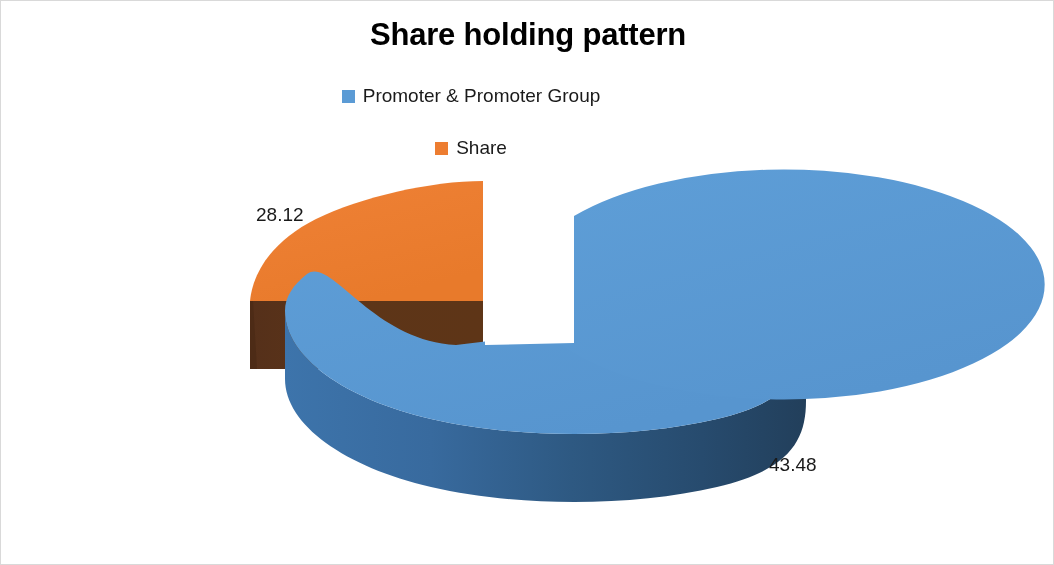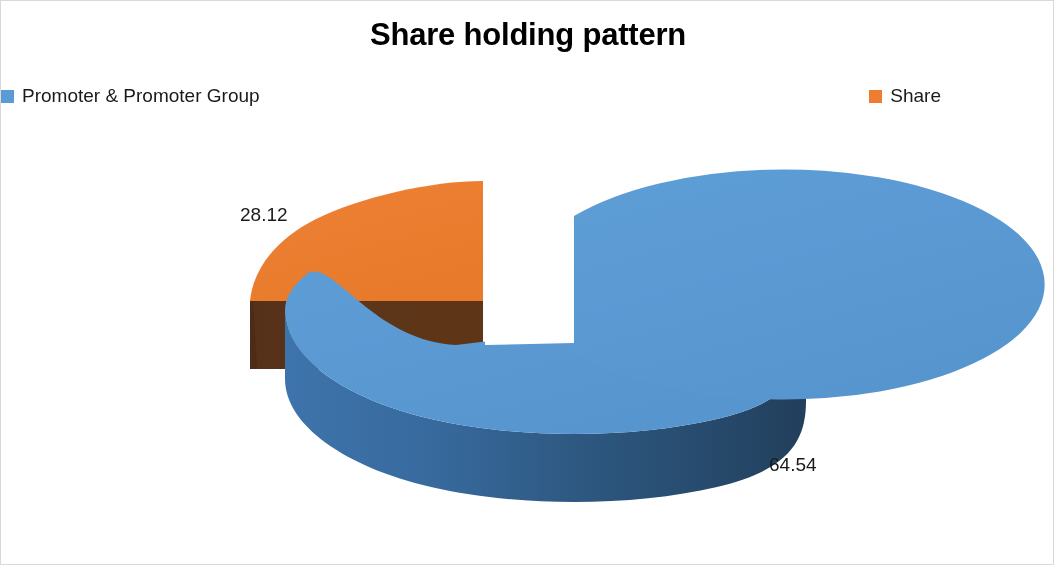--- a/index.html
+++ b/index.html
@@ -31,23 +31,23 @@
     color: #000000;
     letter-spacing: -0.2px;
     font-family: "Liberation Sans", sans-serif;
   }
   #chart-legend {
     position: absolute;
     top: 84px;
     left: 0;
     width: 940px;
     display: flex;
-    flex-direction: row;
+    flex-direction: column;
     align-items: center;
-    justify-content: space-between;
+    justify-content: flex-start;
     gap: 30px;
   }
   .legend-entry {
     display: flex;
     flex-direction: row;
     align-items: center;
     gap: 8px;
   }
   .legend-swatch {
     display: inline-block;
@@ -69,21 +69,21 @@
     height: 565px;
   }
   .data-label {
     position: absolute;
     font-size: 19px;
     color: #1a1a1a;
     white-space: nowrap;
     font-family: "Liberation Sans", sans-serif;
   }
   #label-public {
-    left: 239px;
+    left: 255px;
     top: 203px;
   }
   #label-promoter {
     left: 768px;
     top: 453px;
   }
 </style>
 </head>
 <body>
 
@@ -190,15 +190,15 @@
       <path d="M 484,330
                L 573,330
                L 573,342
                L 484,344
                Z" fill="#ffffff"></path>
     </g>
   </svg>
 
   <div class="data-label" id="label-public">28.12</div>
 
-  <div class="data-label" id="label-promoter">64.54</div>
+  <div class="data-label" id="label-promoter">43.48</div>
 
 </div>
 
 </body></html>

